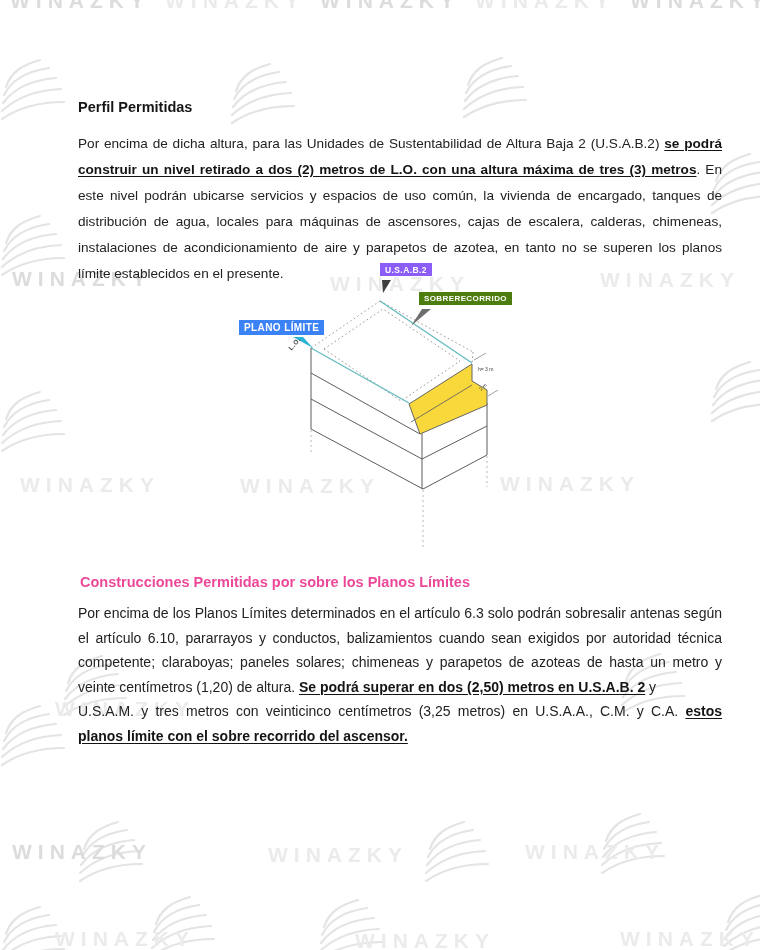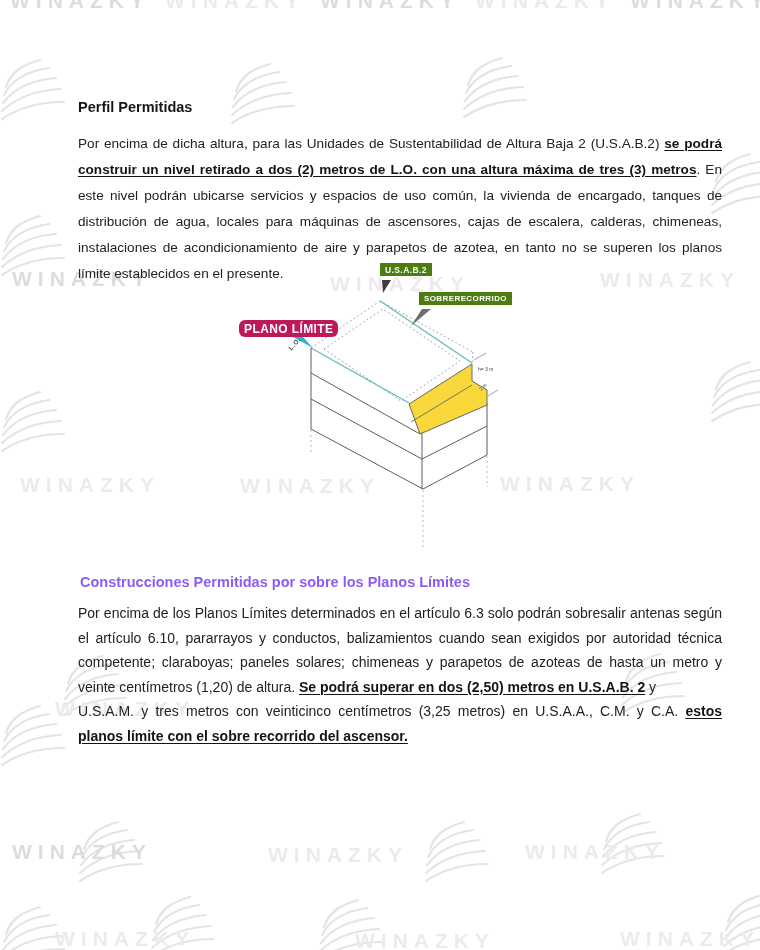--- a/index.html
+++ b/index.html
@@ -9,33 +9,33 @@
   #wm-layer{position:absolute;inset:0;z-index:0;}
   .wm-text{position:absolute;font-weight:bold;font-size:21px;letter-spacing:6px;
            white-space:nowrap;user-select:none;}
   .wm1{color:#dcdcdc;}
   .wm2{color:#ebebeb;}
   .wm-fan{position:absolute;width:66px;height:66px;}
   .wm-fan svg{width:100%;height:100%;display:block;}
   
   .content{position:absolute;inset:0;z-index:1;}
   .h1{position:absolute;left:78px;top:99px;font-size:14.5px;font-weight:bold;color:#161616;}
-  .h2{position:absolute;left:80px;top:574px;font-size:14.5px;font-weight:bold;color:#8b5cf6;}
+  .h2{position:absolute;left:80px;top:574px;font-size:14.5px;font-weight:bold;color:#ec4899;}
   .para{position:absolute;text-align:justify;color:#222;}
   .p1{left:78px;top:131px;width:644px;font-size:13.6px;line-height:26px;}
   .p2{left:78px;top:601px;width:644px;font-size:14px;line-height:24.5px;}
   .bu{font-weight:bold;text-decoration:underline;text-underline-offset:2px;color:#141414;}
   
   .diagram{position:absolute;left:225px;top:255px;width:310px;height:310px;z-index:1;}
   .diagram svg{position:absolute;left:0;top:0;}
   .lbl{position:absolute;color:#fff;font-weight:bold;white-space:nowrap;
        padding:2.5px 5px 2px;font-size:8.5px;letter-spacing:.4px;line-height:1;}
-  .lbl-usab2{left:155px;top:8px;background:#4d7c0f;}
+  .lbl-usab2{left:155px;top:8px;background:#8b5cf6;}
   .lbl-sobre{left:194px;top:37px;background:#4d7c0f;font-size:8px;}
-  .lbl-plano{left:14px;top:65px;background:#be185d;font-size:12px;border-radius:6px;}
+  .lbl-plano{left:14px;top:65px;background:#3b82f6;font-size:10px;}
   .lbl-lo{position:absolute;left:62px;top:85px;font-size:6.5px;font-weight:bold;color:#444;
           transform:rotate(-50deg);letter-spacing:.5px;}
 </style>
 </head>
 <body>
 
 <div class="page">
 
   <div id="wm-layer">
       <div class="wm-fan" style="left: 0px; top: 56px;">

